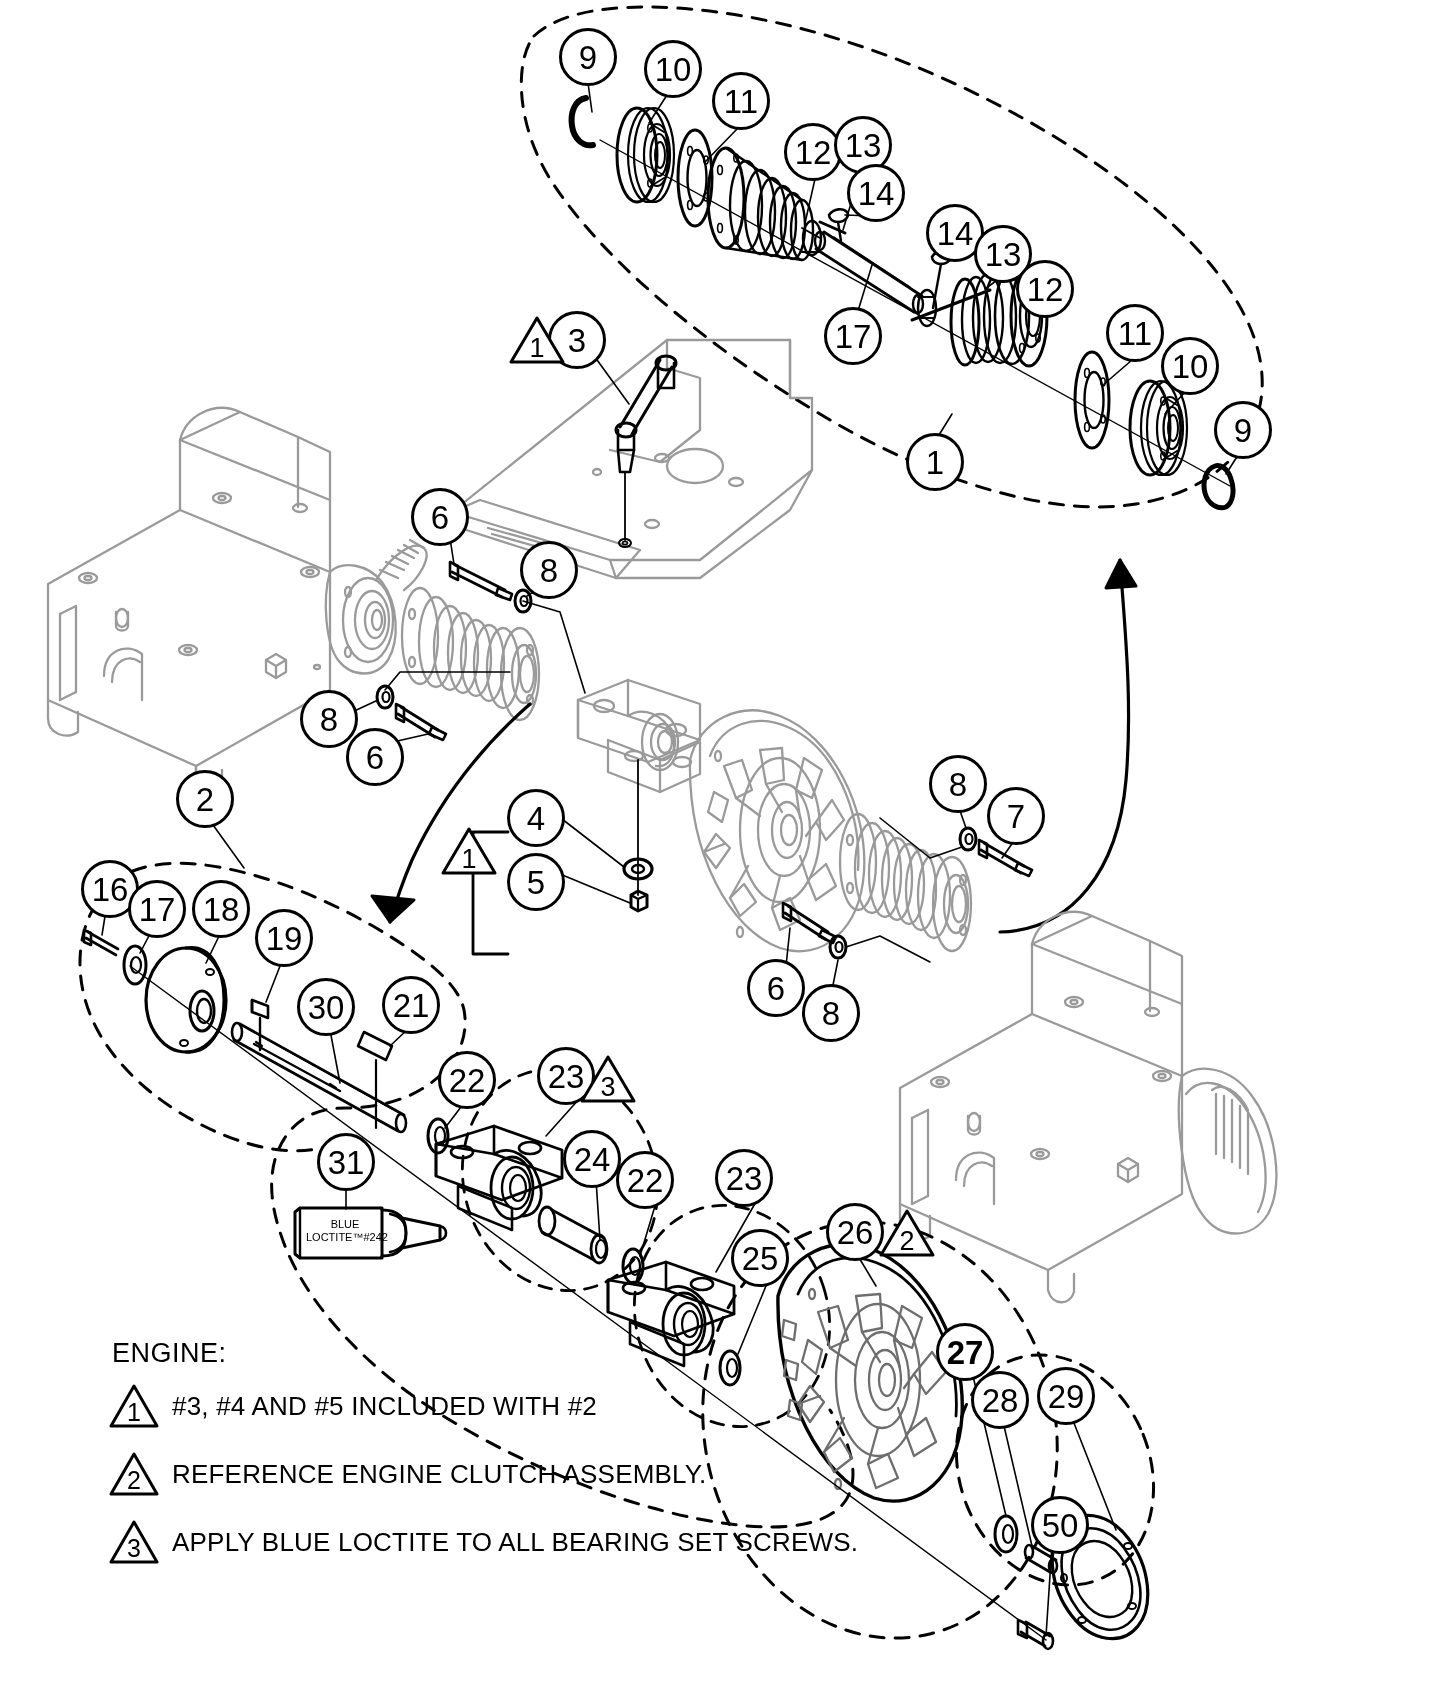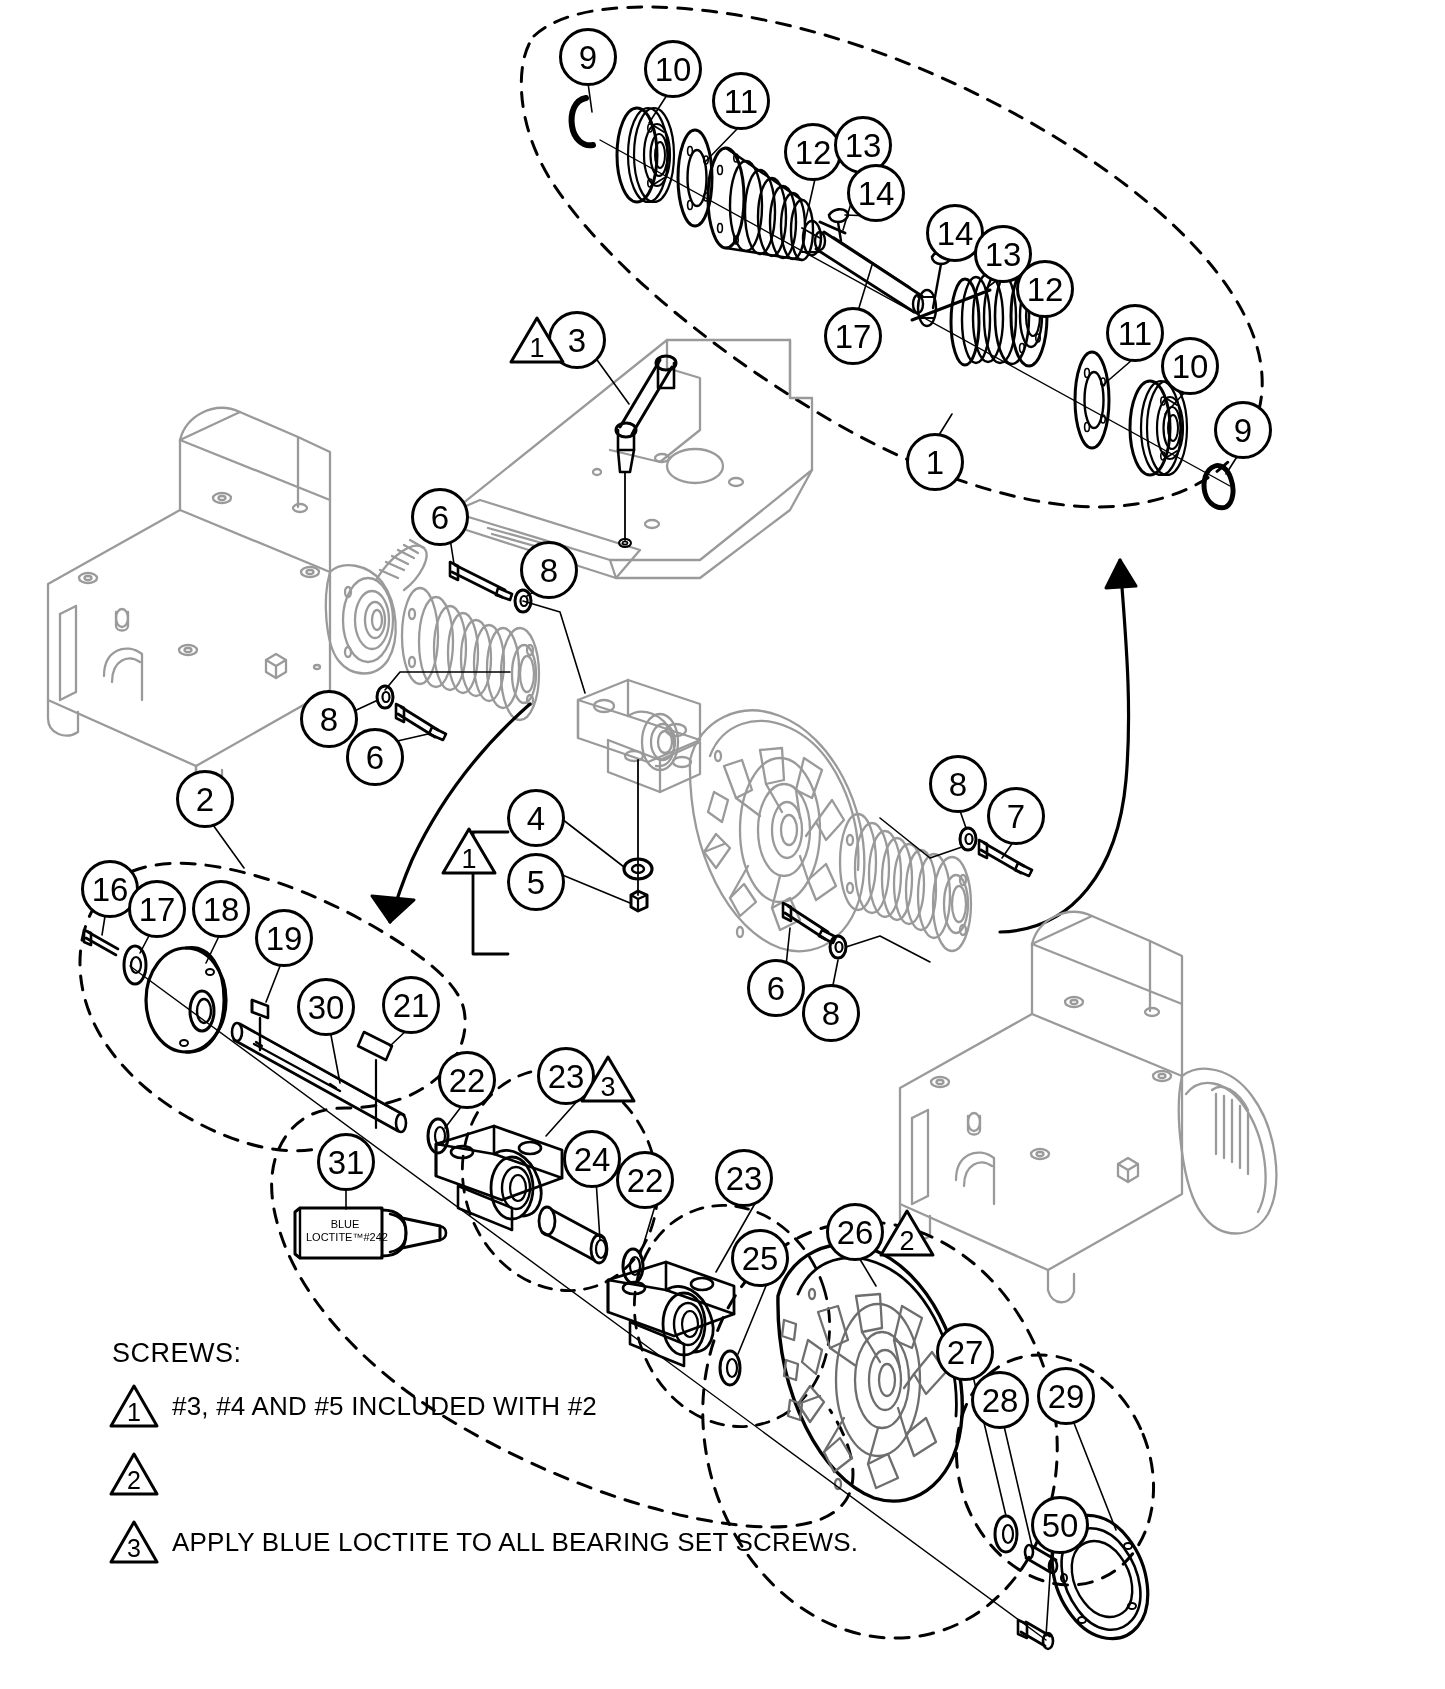--- a/index.html
+++ b/index.html
@@ -703,21 +703,21 @@
       <div class="balloon b-md" style="left: 326px; top: 1007px;">30</div>
       <div class="balloon b-md" style="left: 411px; top: 1005px;">21</div>
       <div class="balloon b-md" style="left: 467px; top: 1080px;">22</div>
       <div class="balloon b-md" style="left: 566px; top: 1076px;">23</div>
       <div class="balloon b-md" style="left: 592px; top: 1159px;">24</div>
       <div class="balloon b-md" style="left: 645px; top: 1180px;">22</div>
       <div class="balloon b-md" style="left: 744px; top: 1178px;">23</div>
       <div class="balloon b-md" style="left: 760px; top: 1258px;">25</div>
       <div class="balloon b-md" style="left: 346px; top: 1162px;">31</div>
       <div class="balloon b-md" style="left: 855px; top: 1232px;">26</div>
-      <div class="balloon b-md" style="left: 965px; top: 1352px;">27</div>
+      <div class="balloon b-md" style="left: 965px; top: 1352px; font-weight: bold;">27</div>
       <div class="balloon b-md" style="left: 1000px; top: 1400px;">28</div>
       <div class="balloon b-md" style="left: 1066px; top: 1396px;">29</div>
       <div class="balloon b-md" style="left: 1060px; top: 1525px;">50</div>
     </div>
 
   <div id="triangles">
       <div class="tri" style="left: 537px; top: 340px;">
         <svg width="58" height="50" viewBox="0 0 58 50">
           <path d="M29 3 L55 47 L3 47 Z" fill="#fff" stroke="#000" stroke-width="3" stroke-linejoin="round"></path>
           <text class="num" x="29" y="42" text-anchor="middle" fill="#000">1</text>
@@ -737,34 +737,35 @@
       </div>
       <div class="tri" style="left: 907px; top: 1233px;">
         <svg width="58" height="50" viewBox="0 0 58 50">
           <path d="M29 3 L55 47 L3 47 Z" fill="#fff" stroke="#000" stroke-width="3" stroke-linejoin="round"></path>
           <text class="num" x="29" y="42" text-anchor="middle" fill="#000">2</text>
         </svg>
       </div>
     </div>
 
   <div id="notes">
-    <div class="notes-title">SCREWS:</div>
+    <div class="notes-title">ENGINE:</div>
     <div id="notes-list">
         <div class="note-row">
           <div class="note-tri"><svg width="52" height="46" viewBox="0 0 52 46">
               <path d="M26 3 L49 43 L3 43 Z" fill="#fff" stroke="#000" stroke-width="3" stroke-linejoin="round"></path>
               <text x="26" y="38" text-anchor="middle" fill="#000" font-size="25" font-family="Liberation Sans, sans-serif">1</text>
             </svg></div>
           <div class="note-txt">#3, #4 AND #5 INCLUDED WITH #2</div>
         </div>
         <div class="note-row">
           <div class="note-tri"><svg width="52" height="46" viewBox="0 0 52 46">
               <path d="M26 3 L49 43 L3 43 Z" fill="#fff" stroke="#000" stroke-width="3" stroke-linejoin="round"></path>
               <text x="26" y="38" text-anchor="middle" fill="#000" font-size="25" font-family="Liberation Sans, sans-serif">2</text>
             </svg></div>
+          <div class="note-txt">REFERENCE ENGINE CLUTCH ASSEMBLY.</div>
         </div>
         <div class="note-row">
           <div class="note-tri"><svg width="52" height="46" viewBox="0 0 52 46">
               <path d="M26 3 L49 43 L3 43 Z" fill="#fff" stroke="#000" stroke-width="3" stroke-linejoin="round"></path>
               <text x="26" y="38" text-anchor="middle" fill="#000" font-size="25" font-family="Liberation Sans, sans-serif">3</text>
             </svg></div>
           <div class="note-txt">APPLY BLUE LOCTITE TO ALL BEARING SET SCREWS.</div>
         </div>
       </div>
   </div>

